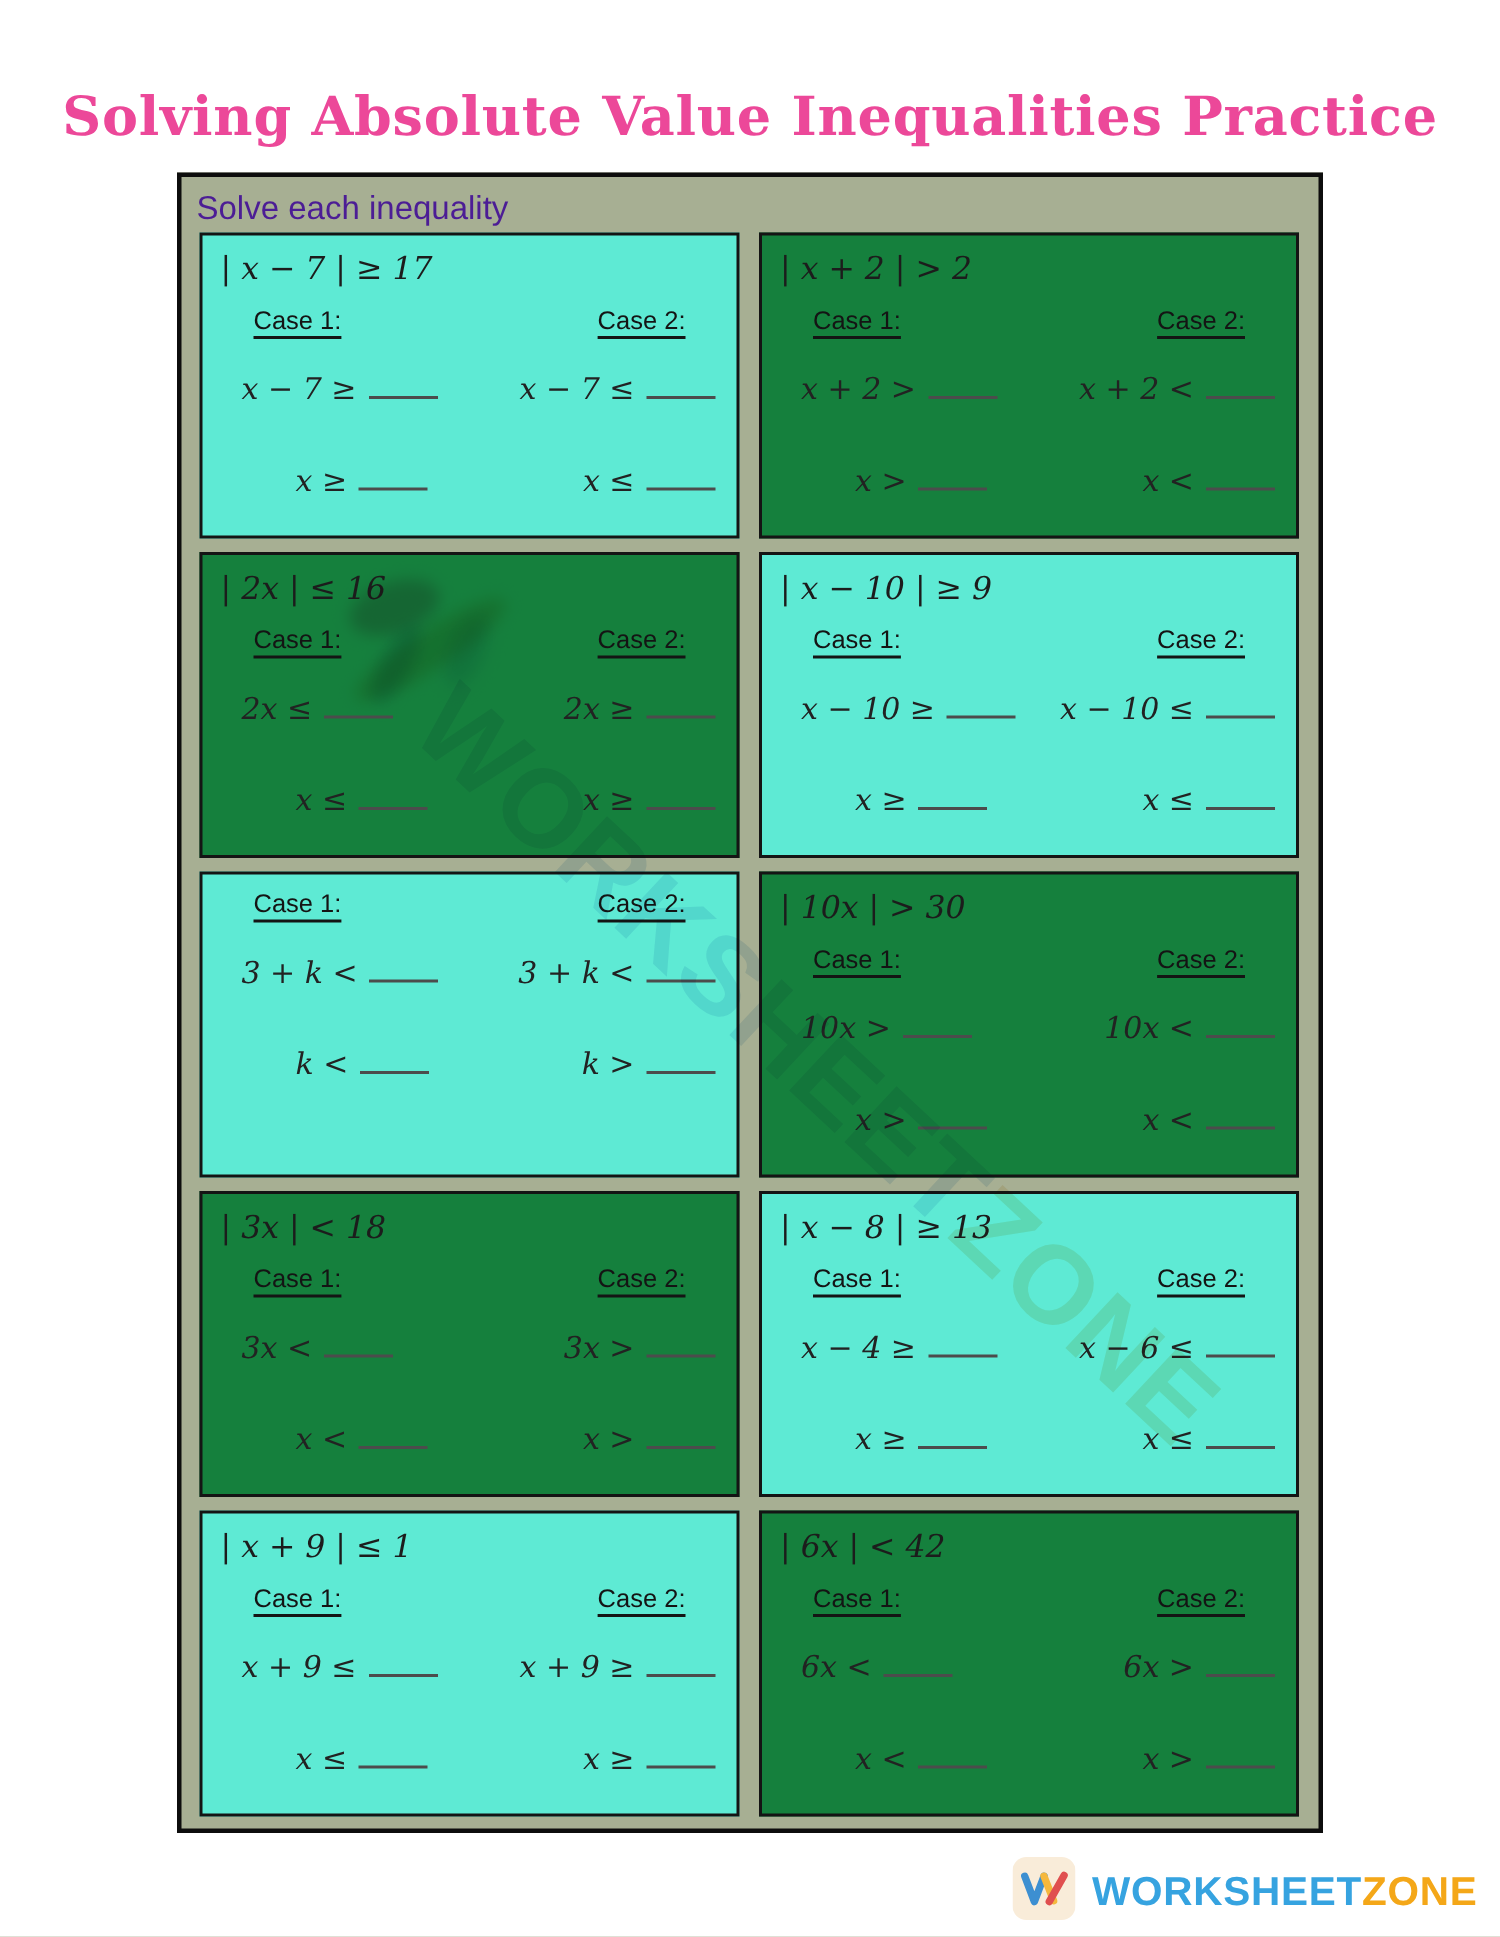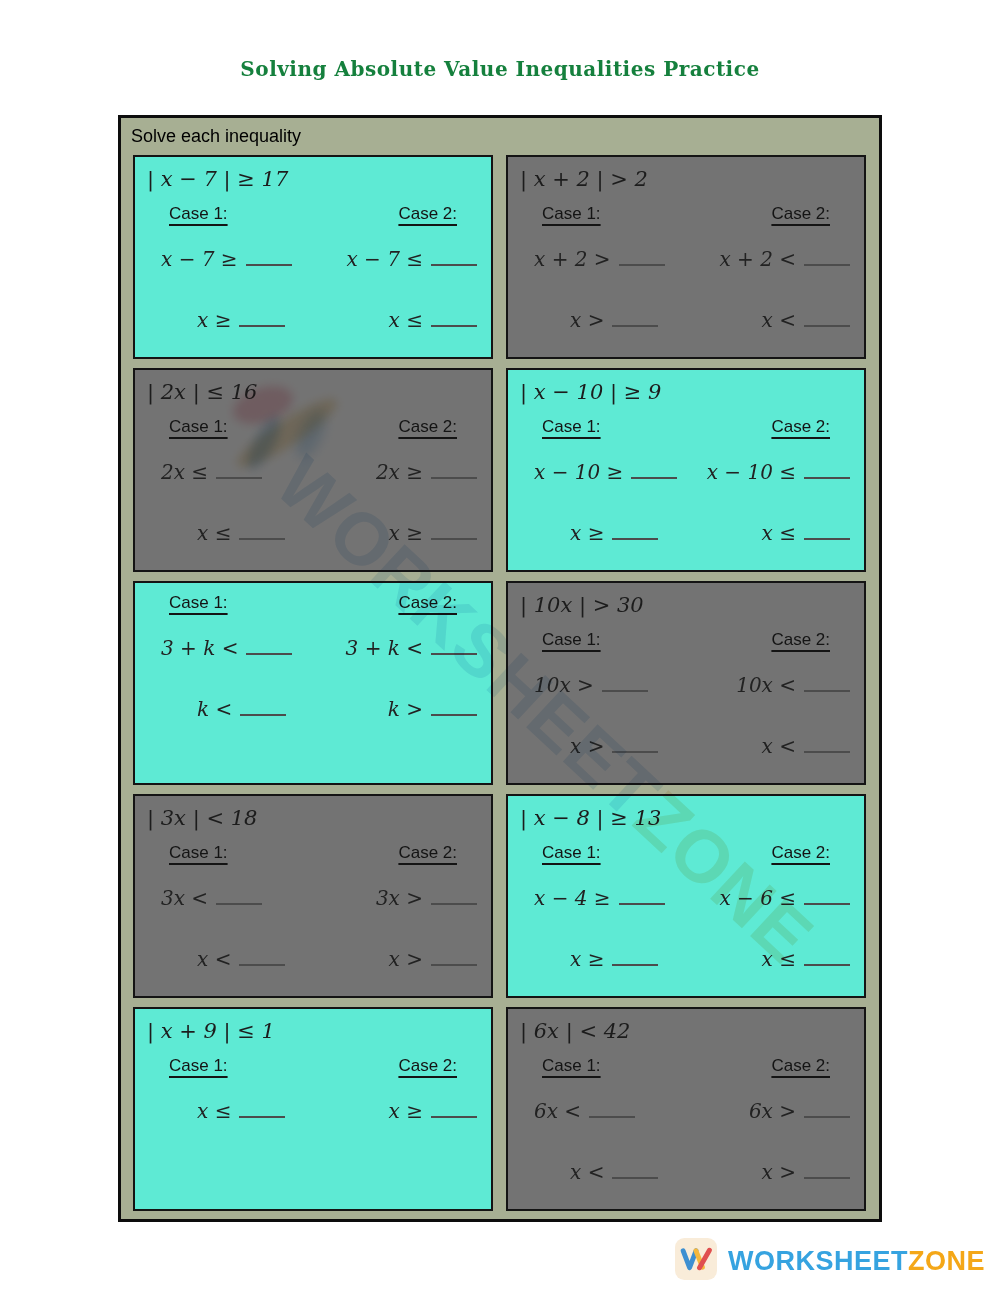--- a/index.html
+++ b/index.html
@@ -4,40 +4,40 @@
 <style>
   html,body { margin:0; padding:0; }
   .page {
     position:relative; width:1000px; height:1291px;
     background:#ffffff; overflow:hidden;
     font-family:"Liberation Sans", sans-serif;
   }
   .title {
     position:absolute; top:57px; left:0; width:100%;
     text-align:center; font-family:"DejaVu Serif", serif;
-    font-weight:700; font-size:20px; letter-spacing:0.5px; color:#15803d;
+    font-weight:700; font-size:36px; letter-spacing:0.5px; color:#ec4899;
   }
   .frame {
     position:absolute; left:118px; top:115px; width:764px; height:1107px;
     background:#a7af93; border:3px solid #0d0d0d; box-sizing:border-box;
     z-index:1;
   }
   .instruction {
-    padding:8px 0 0 10px; font-size:18px; color:#000000;
+    padding:8px 0 0 10px; font-size:22px; color:#4c1d95;
   }
   .grid {
     position:absolute; left:12px; right:13px; top:37px;
     display:grid; grid-template-columns:1fr 1fr; gap:9px 13px;
   }
   .card {
     height:204px; border:2px solid #141414; box-sizing:border-box;
     padding:10px 10px 0 12px; position:relative;
   }
   .shade-gray  { background:#5eead4; }
-  .shade-white { background:#737373; }
+  .shade-white { background:#15803d; }
   .statement {
     font-family:"DejaVu Serif", serif; font-style:italic;
     font-size:21px; color:#1c1c1c; margin-bottom:13px;
   }
   .case-row {
     display:flex; justify-content:space-between; align-items:flex-end;
     margin-bottom:23px; font-size:17px; color:#141414;
   }
   .case-label {
     text-decoration:underline; text-underline-offset:5px;
@@ -284,20 +284,28 @@
         <span>x ≤</span><span class="blank"></span>
       </span>
     </div>
   </div>
 
   <div class="card shade-gray">
     <div class="statement">| x + 9 | ≤ 1</div>
     <div class="case-row">
       <span class="case-label c1">Case 1:</span>
       <span class="case-label c2">Case 2:</span>
+    </div>
+    <div class="eq-row eq-row1">
+      <span class="left">
+        <span>x + 9 ≤</span><span class="blank"></span>
+      </span>
+      <span class="right">
+        <span>x + 9 ≥</span><span class="blank"></span>
+      </span>
     </div>
     <div class="eq-row eq-row2">
       <span class="left">
         <span>x ≤</span><span class="blank"></span>
       </span>
       <span class="right">
         <span>x ≥</span><span class="blank"></span>
       </span>
     </div>
   </div>

